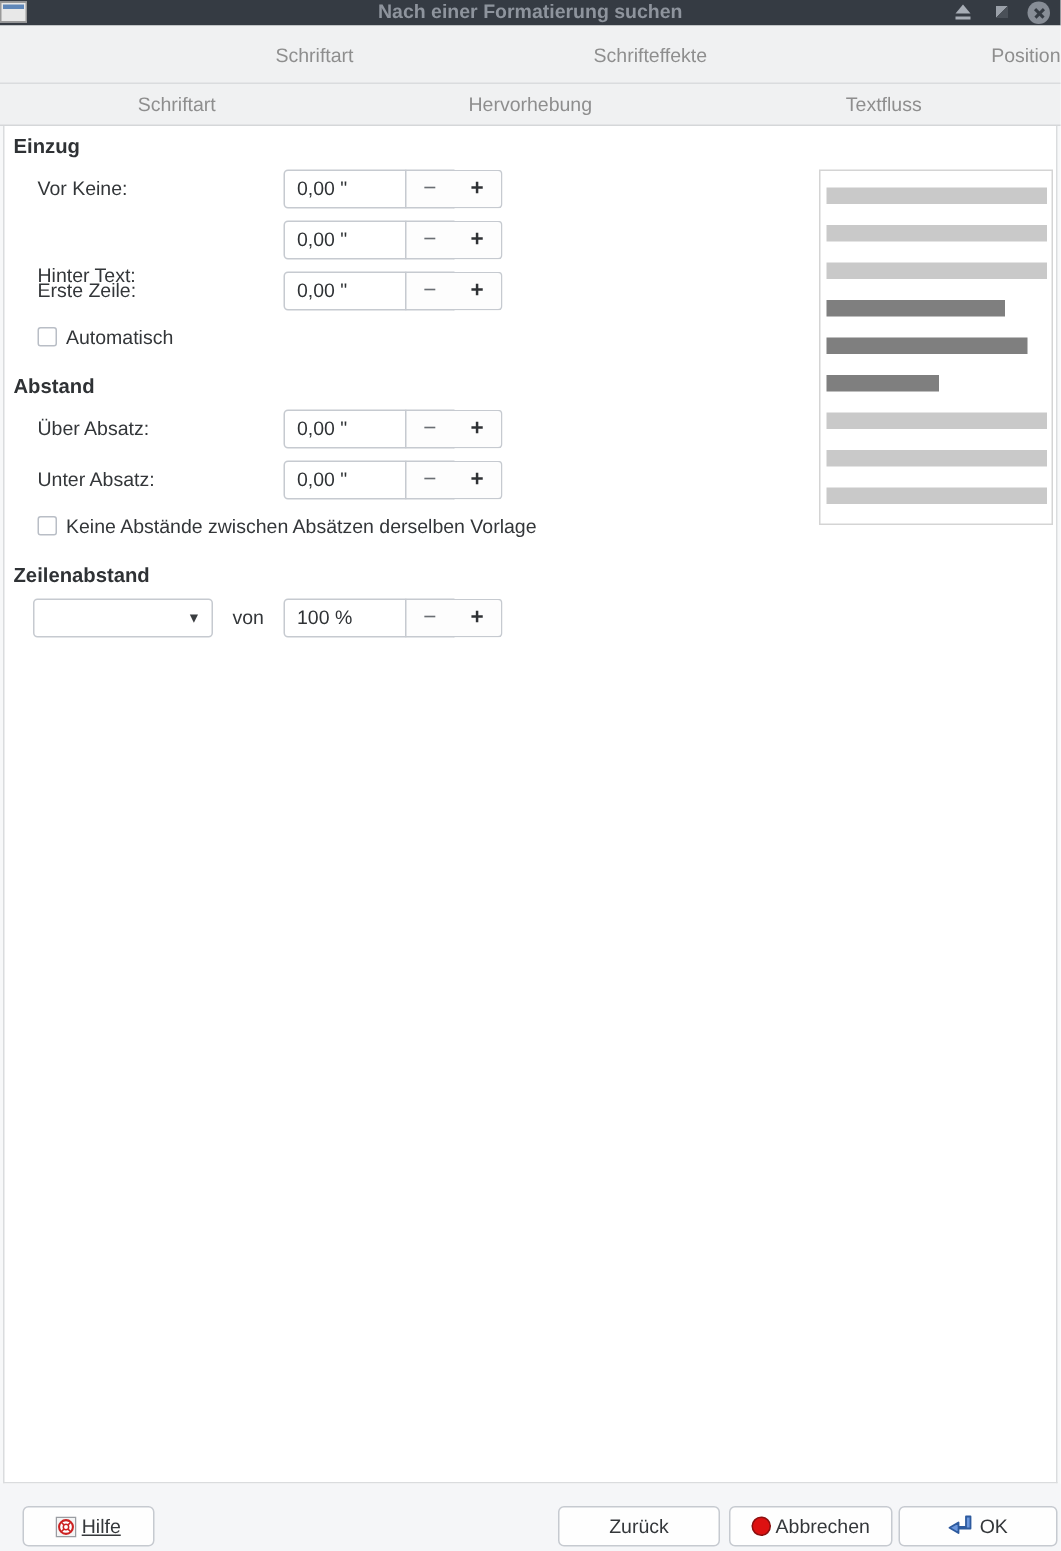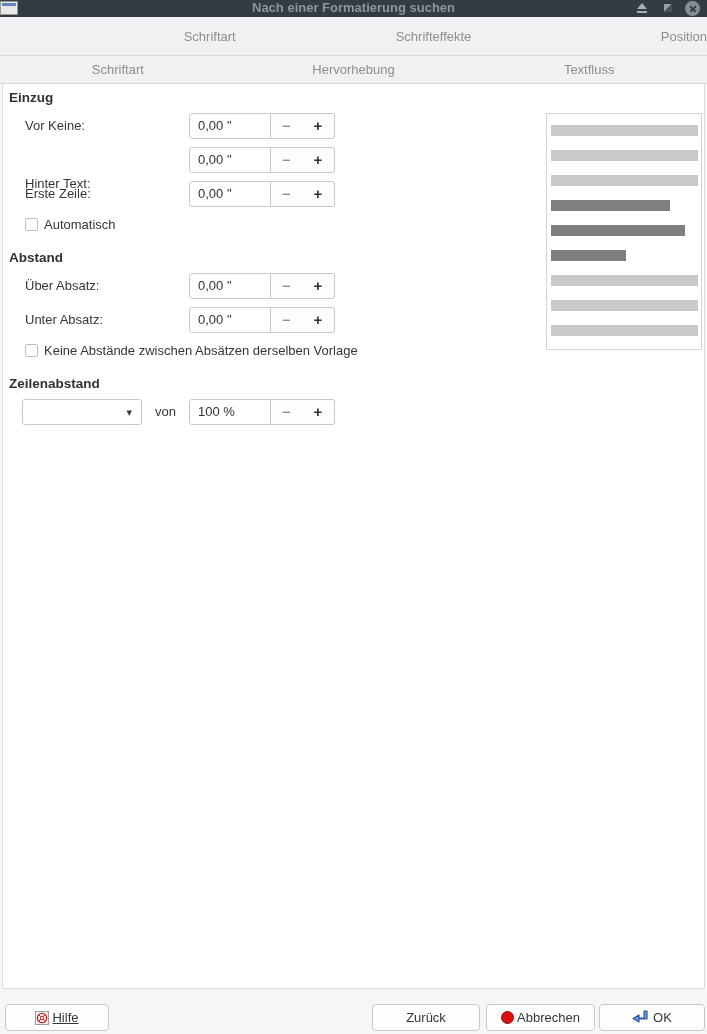--- a/index.html
+++ b/index.html
@@ -147,21 +147,21 @@
     position:absolute; left:0; top:989px; width:707px; height:45px;
     background:#f5f6f8;
   }
   .btn {
     position:absolute; top:15px; height:27px;
     background:#fefefe; border:1px solid #c6cad0; border-radius:4px;
     font-size:13px; color:#34373a;
     display:flex; align-items:center; justify-content:center; gap:3px;
     font-family:"Liberation Sans", sans-serif;
   }
-  .btn-hilfe    { left:5px;   width:104px;text-decoration:underline; }
+  .btn-hilfe    { left:15px;   width:88px;text-decoration:underline; }
   .btn-zurueck  { left:372px; width:108px; }
   .btn-abbrechen{ left:486px; width:109px; }
   .btn-ok       { left:599px; width:106px; }
 
   .icon-cancel {
     width:13px; height:13px; border-radius:50%;
     background:#dd1111; border:1.5px solid #8c0f0f; display:inline-block;
   }
   svg { display:block; }
 </style>

